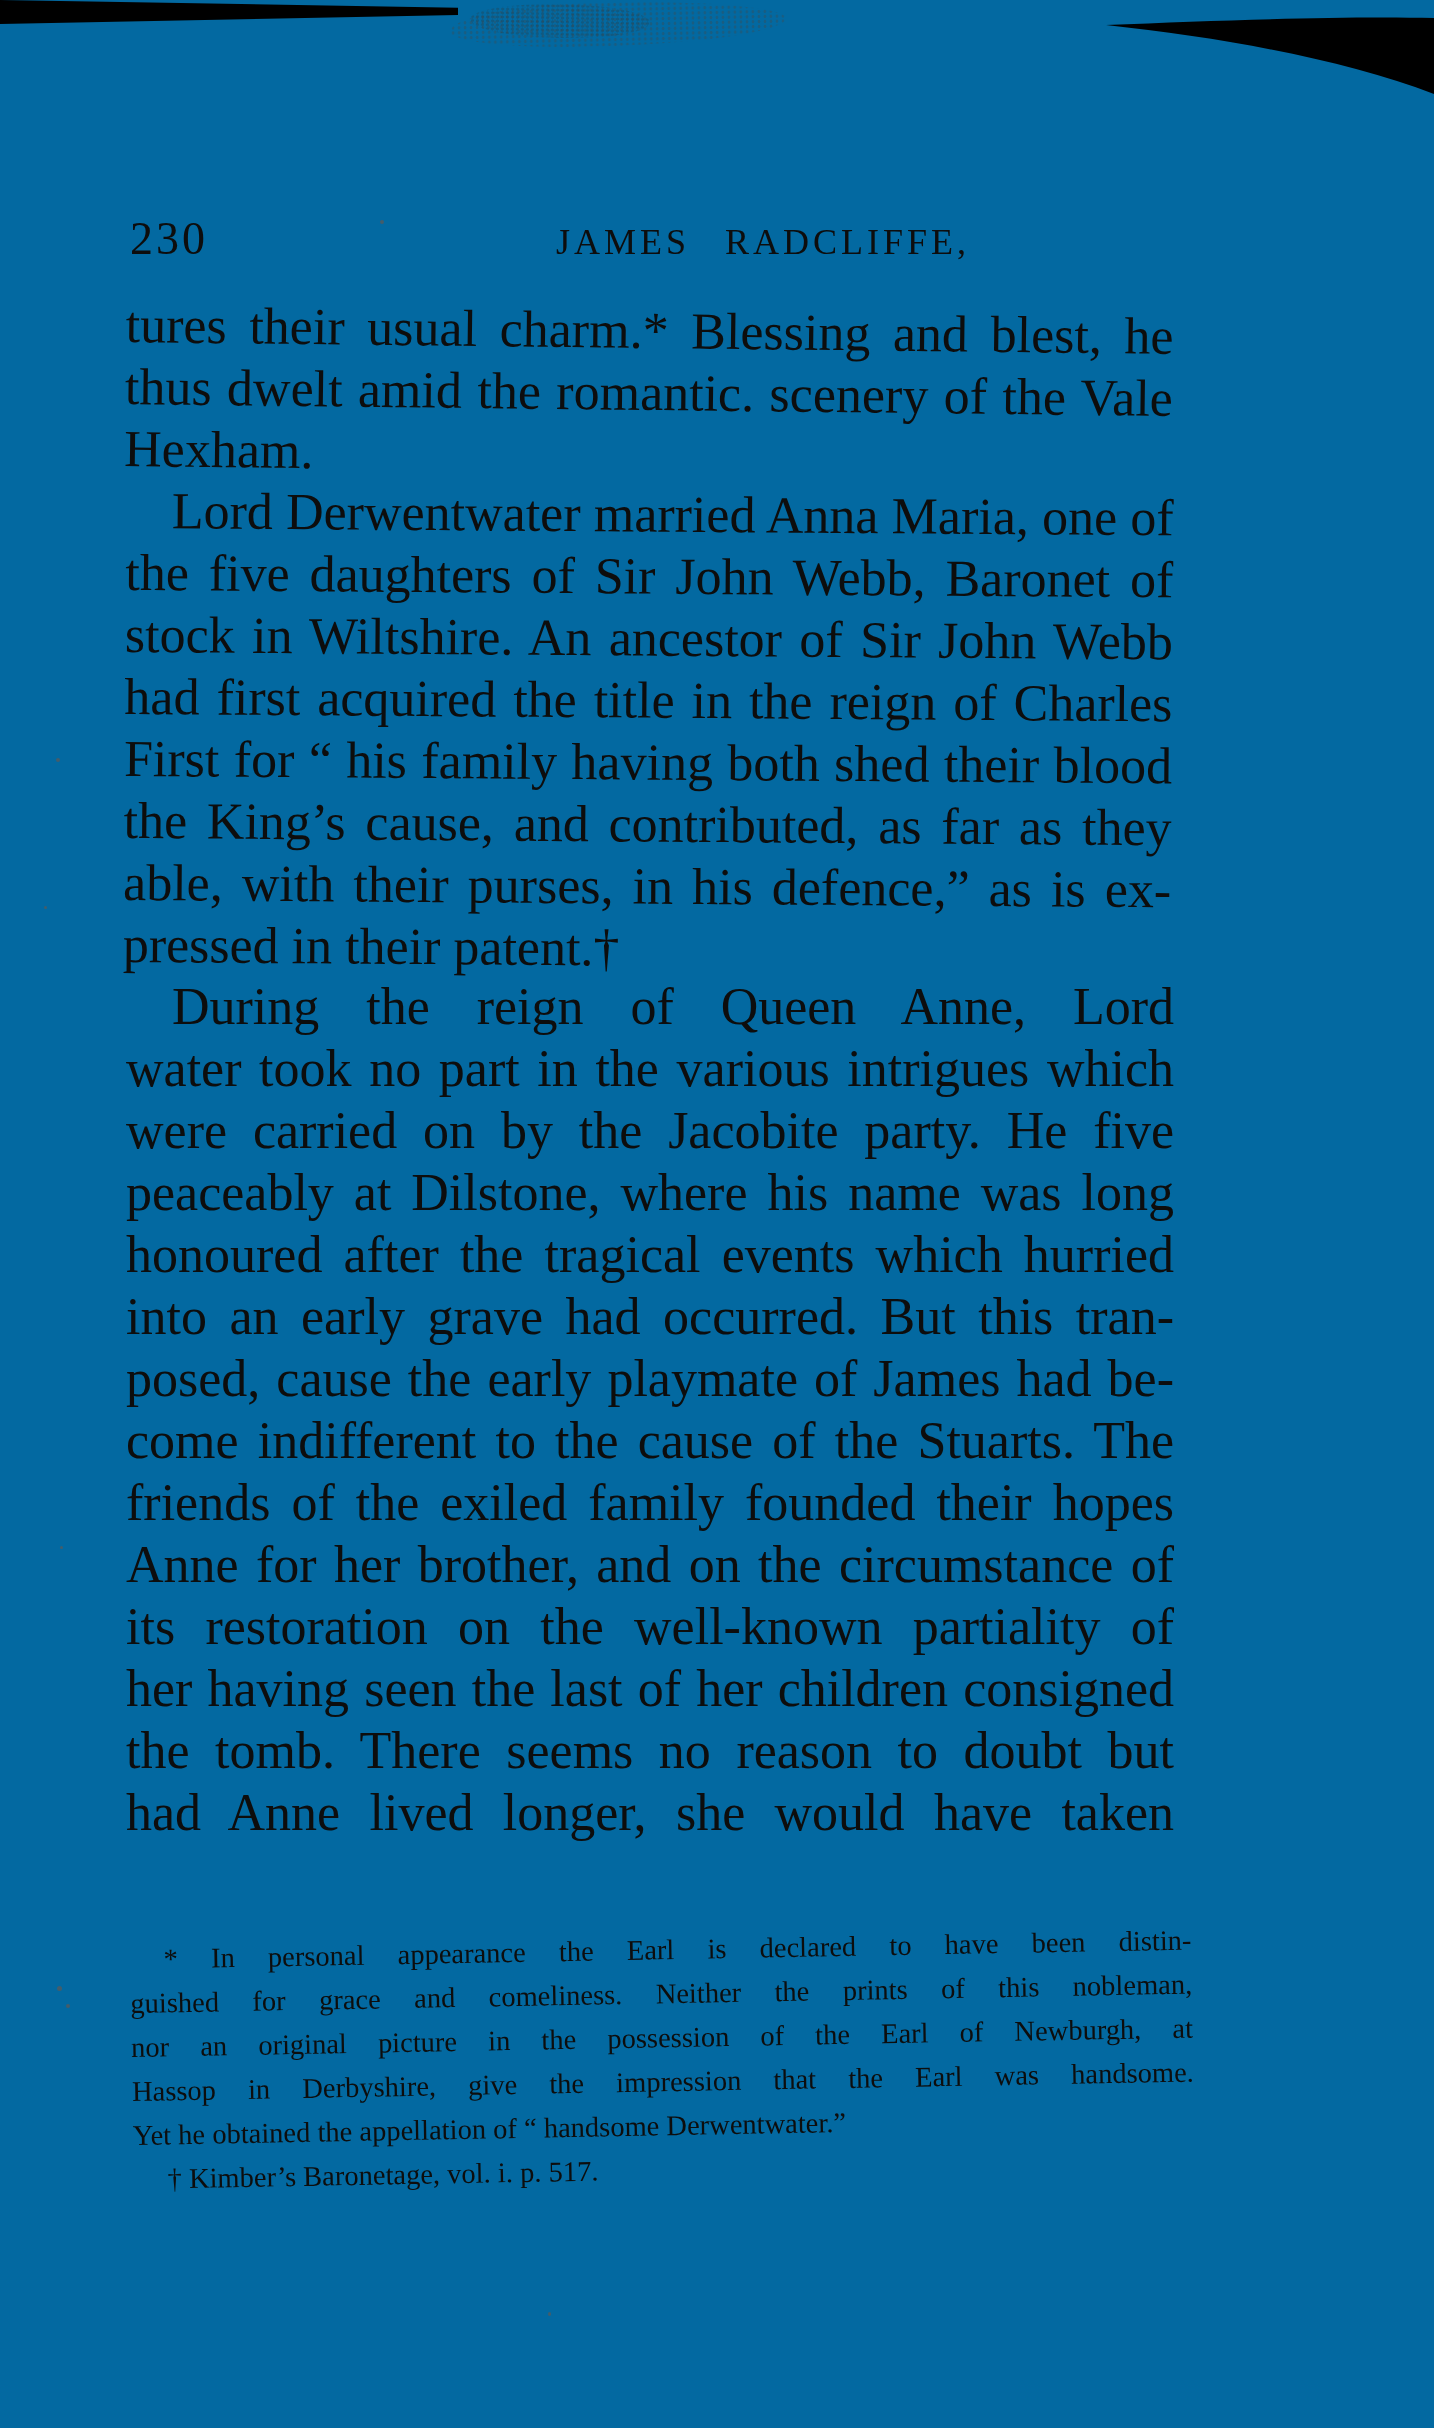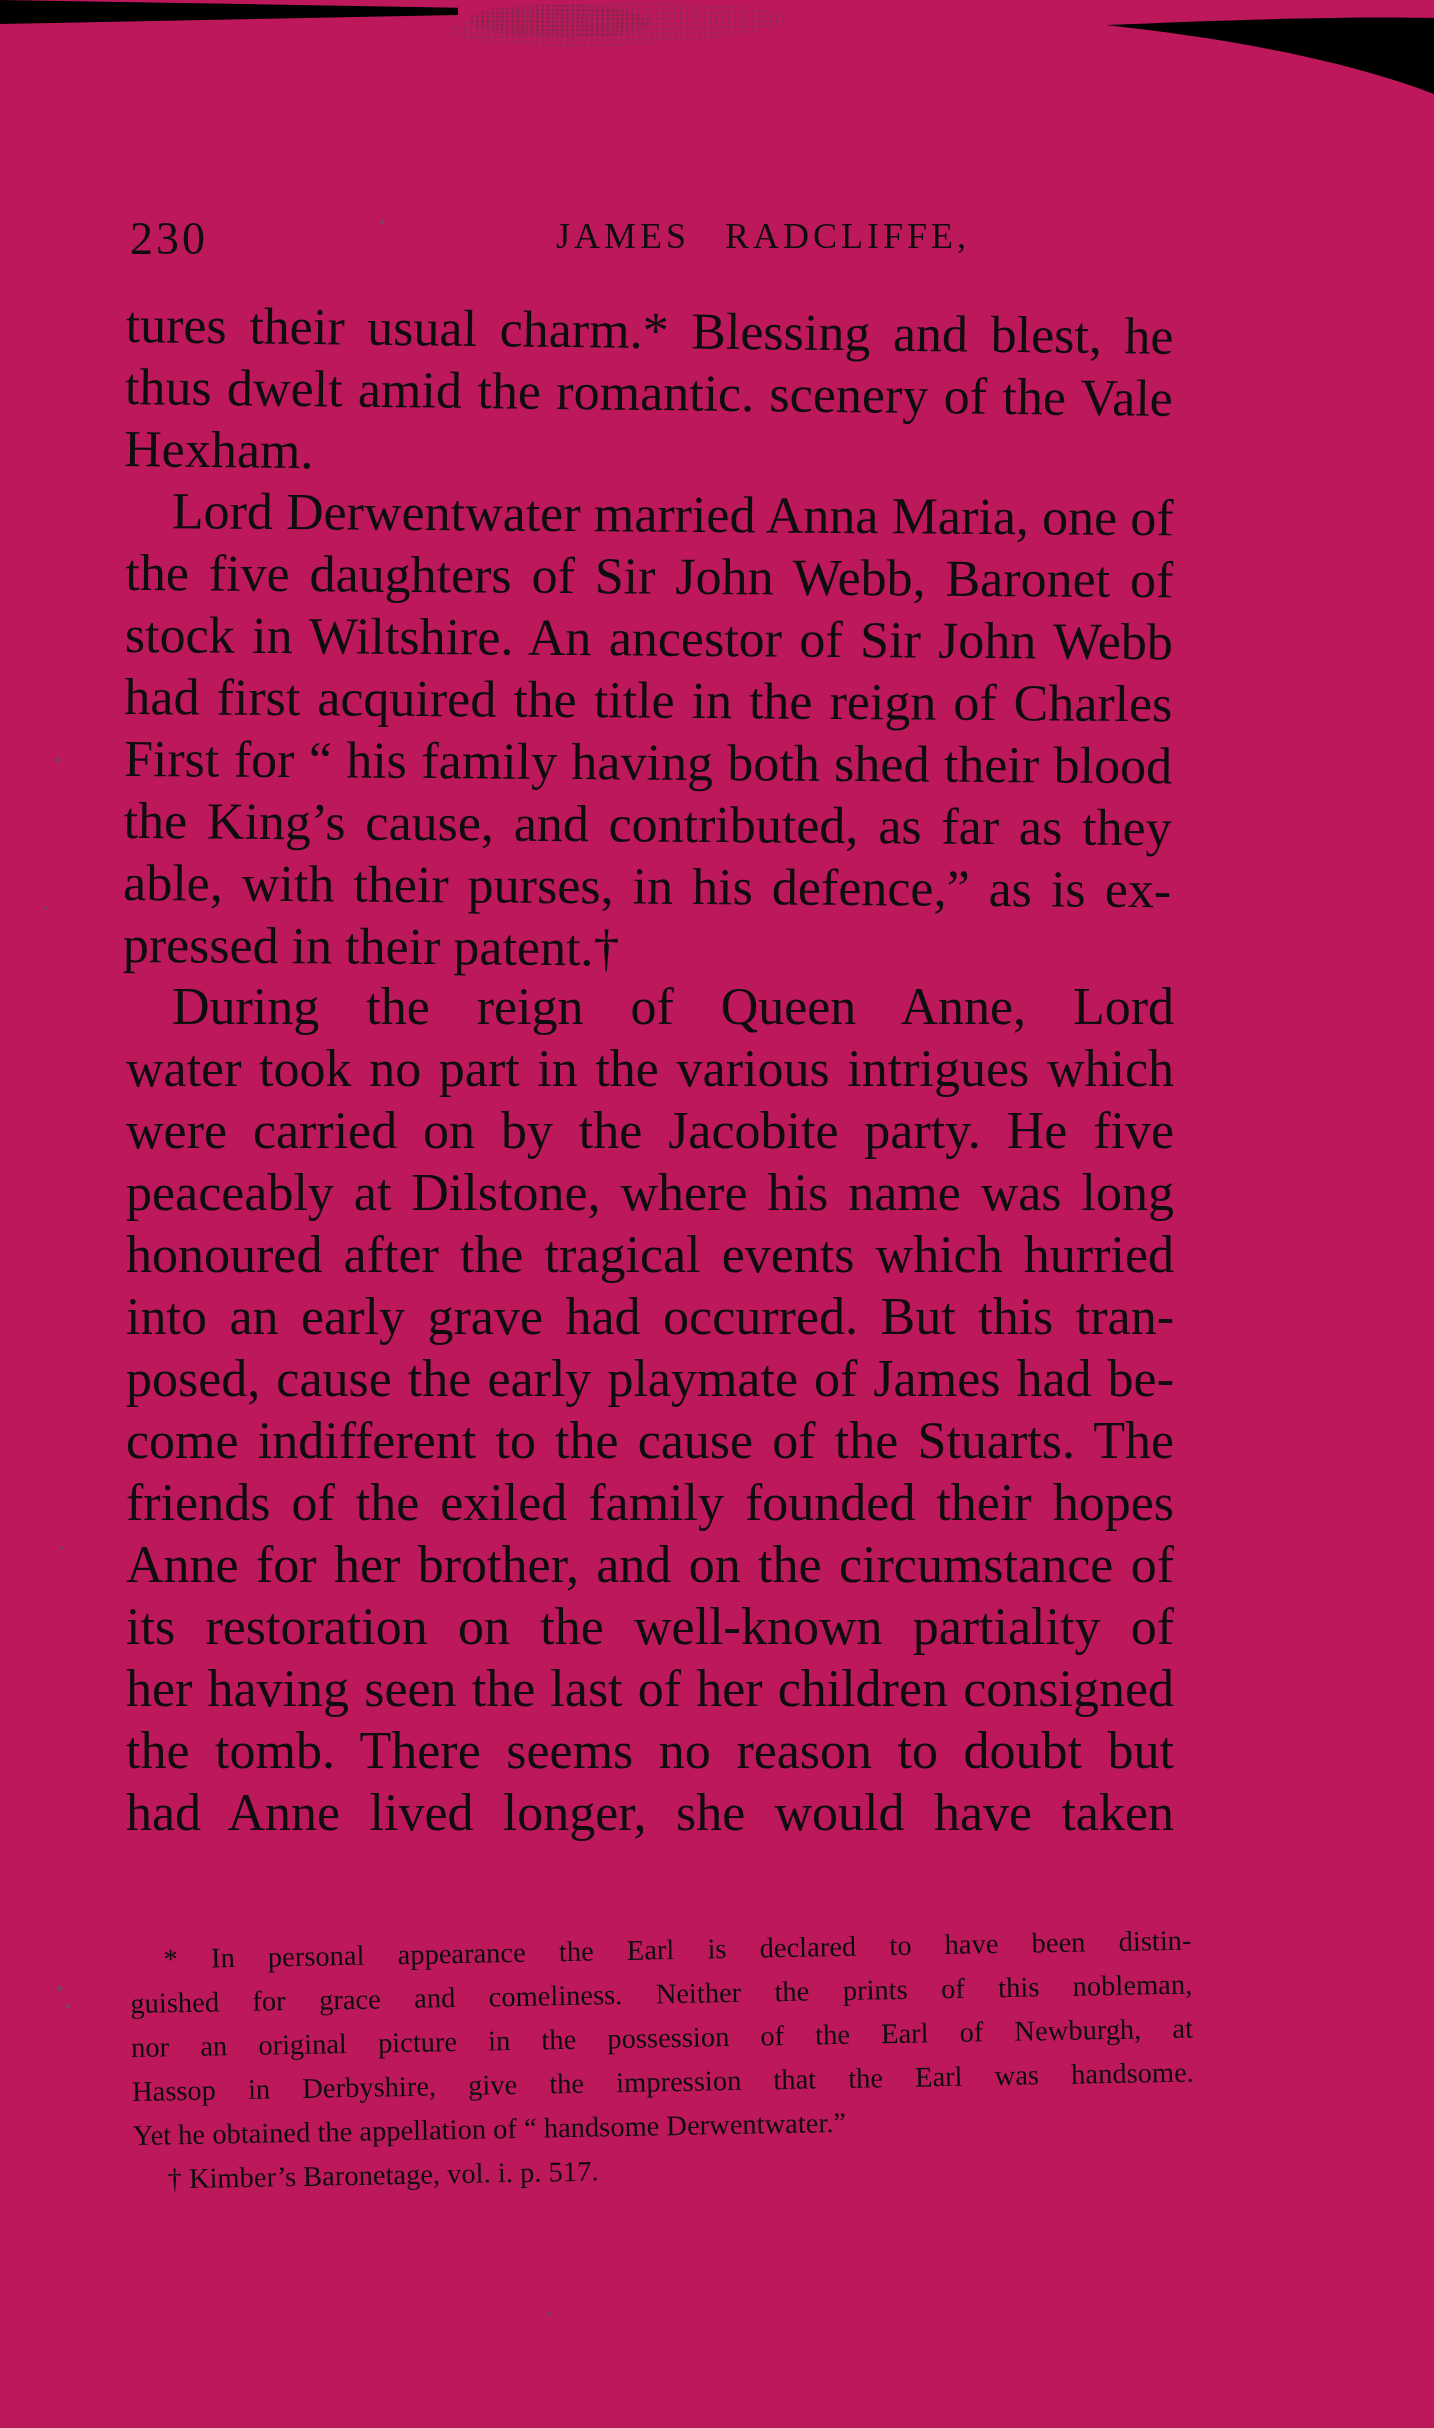--- a/index.html
+++ b/index.html
@@ -1,35 +1,35 @@
 <!DOCTYPE html>
 <html><head>
 <meta charset="utf-8">
 <style>
   html, body { margin: 0; padding: 0; background: #ffffff; }
   .page {
     position: relative;
     width: 1434px;
     height: 2428px;
-    background: #be185d;
+    background: #0369a1;
     overflow: hidden;
     font-family: "Liberation Serif", serif;
     color: #0d0d0d;
   }
 
   
   .page-number {
     position: absolute;
     left: 130px; top: 212px;
     font-size: 46px;
     letter-spacing: 3px;
   }
   .running-title {
     position: absolute;
-    left: 556px; top: 215px;
+    left: 556px; top: 221px;
     font-size: 36px;
     letter-spacing: 4px;
     word-spacing: 22px;
   }
 
   
   .body-text {
     position: absolute;
     left: 126px; top: 294px;
     width: 1048px;

